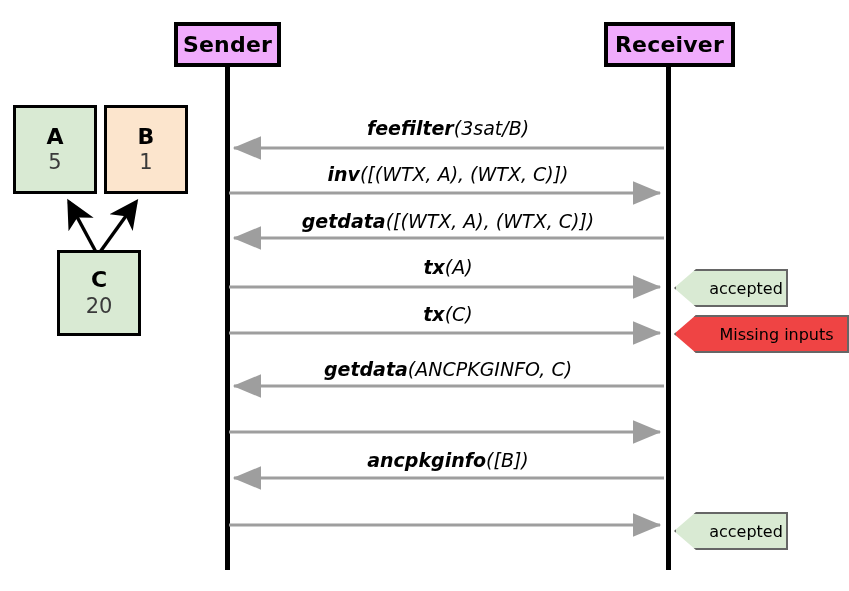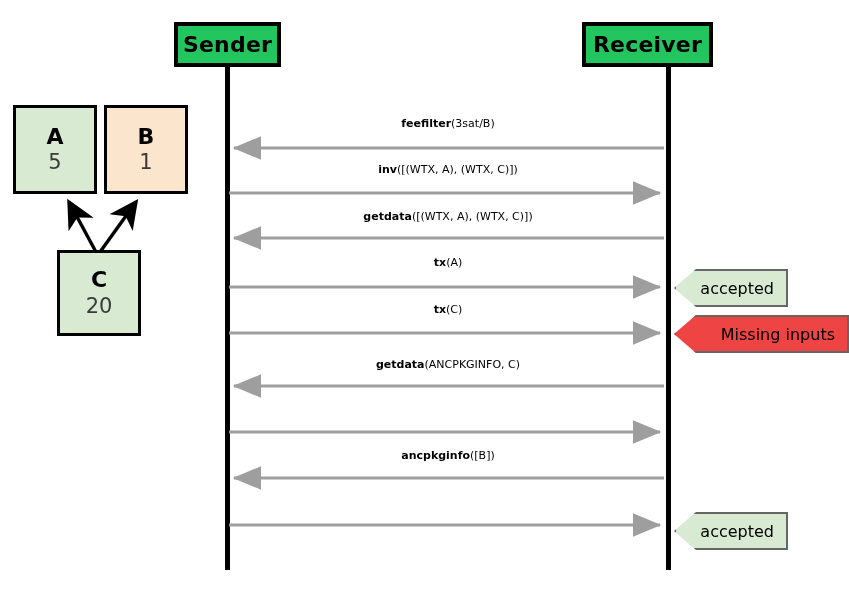--- a/index.html
+++ b/index.html
@@ -16,21 +16,21 @@
     width: 849px;
     height: 591px;
     background: #ffffff;
     overflow: hidden;
   }
 
   
   .participant-box {
     position: absolute;
     box-sizing: border-box;
-    background: #22c55e;
+    background: #f0abfc;
     border: 4px solid #000000;
     display: flex;
     align-items: center;
     justify-content: center;
     font-weight: bold;
     font-size: 22px;
     color: #000000;
     letter-spacing: 0.2px;
   }
   .lifeline {
@@ -70,44 +70,45 @@
     left: 0;
     top: 0;
     width: 849px;
     height: 591px;
     pointer-events: none;
   }
 
   
   .msg-label {
     position: absolute;
-    font-size: 11px;
+    font-size: 19px;
     color: #000000;
     white-space: nowrap;
     transform: translateX(-50%);
     text-align: center;
+    font-style: italic;
   }
   .msg-label .cmd {
     font-weight: bold;
   }
   .msg-label .args {
     font-weight: normal;
   }
 
   
   .badge {
     position: absolute;
     box-sizing: border-box;
     display: flex;
     align-items: center;
-    justify-content: flex-end;
+    justify-content: center;
     font-size: 16px;
     color: #000000;
     padding-left: 30px;
-    padding-right: 12px;
+    padding-right: 0;
     border: 2px solid #666666;
     clip-path: polygon(22px 0, 100% 0, 100% 100%, 22px 100%, 0 50%);
   }
   .badge-green { background: #d9ead3; }
   .badge-red { background: #ef4444; }
 </style>
 </head>
 <body>
 
 <div id="canvas">
@@ -128,21 +129,21 @@
       <div class="tx-label">C</div>
       <div class="tx-value">20</div>
     </div>
   </div>
 
   <div class="participant-box" style="left:174px; top:22px; width:107px; height:45px;">
     <span>Sender</span>
   </div>
   <div class="lifeline" style="left:225px; top:67px; height:503px;"></div>
 
-  <div class="participant-box" style="left:582px; top:22px; width:131px; height:45px;">
+  <div class="participant-box" style="left:604px; top:22px; width:131px; height:45px;">
     <span>Receiver</span>
   </div>
   <div class="lifeline" style="left:666px; top:67px; height:503px;"></div>
 
   <svg id="arrow-layer" viewBox="0 0 849 591" xmlns="http://www.w3.org/2000/svg">
     <defs>
       <marker id="mk-black" markerWidth="9" markerHeight="9" refX="7.5" refY="4.5" orient="auto" markerUnits="strokeWidth">
         <path d="M0,0.3 L8.6,4.5 L0,8.7 L2.3,4.5 Z" fill="#000000"></path>
       </marker>
       <marker id="mk-gray-r" markerWidth="10" markerHeight="9" refX="9" refY="4.5" orient="auto" markerUnits="strokeWidth">

